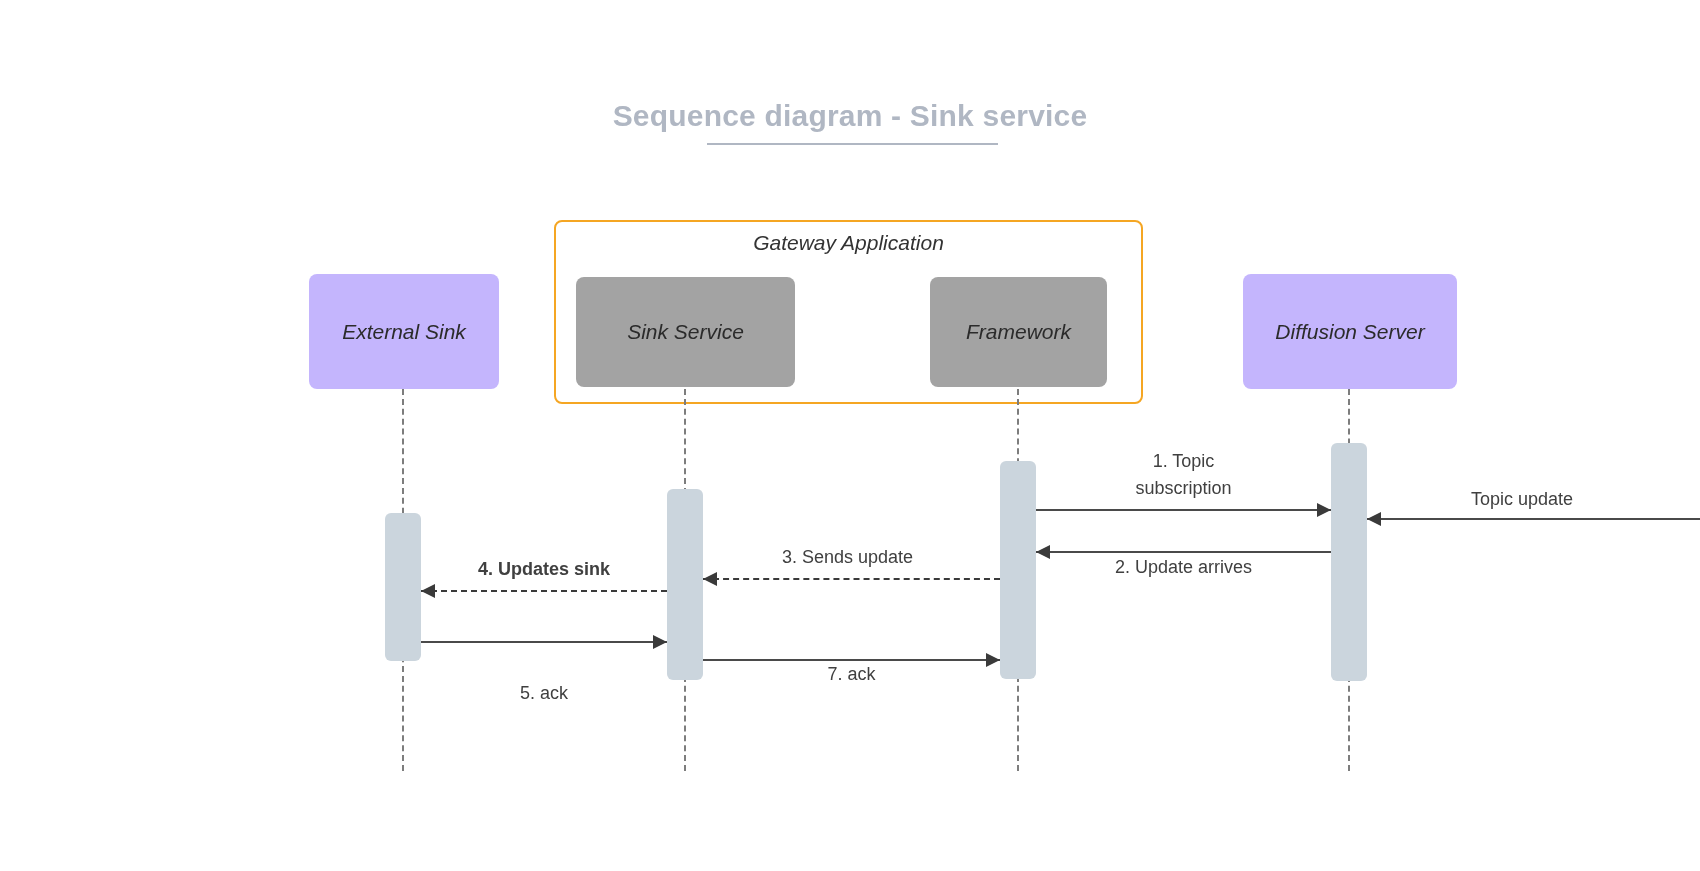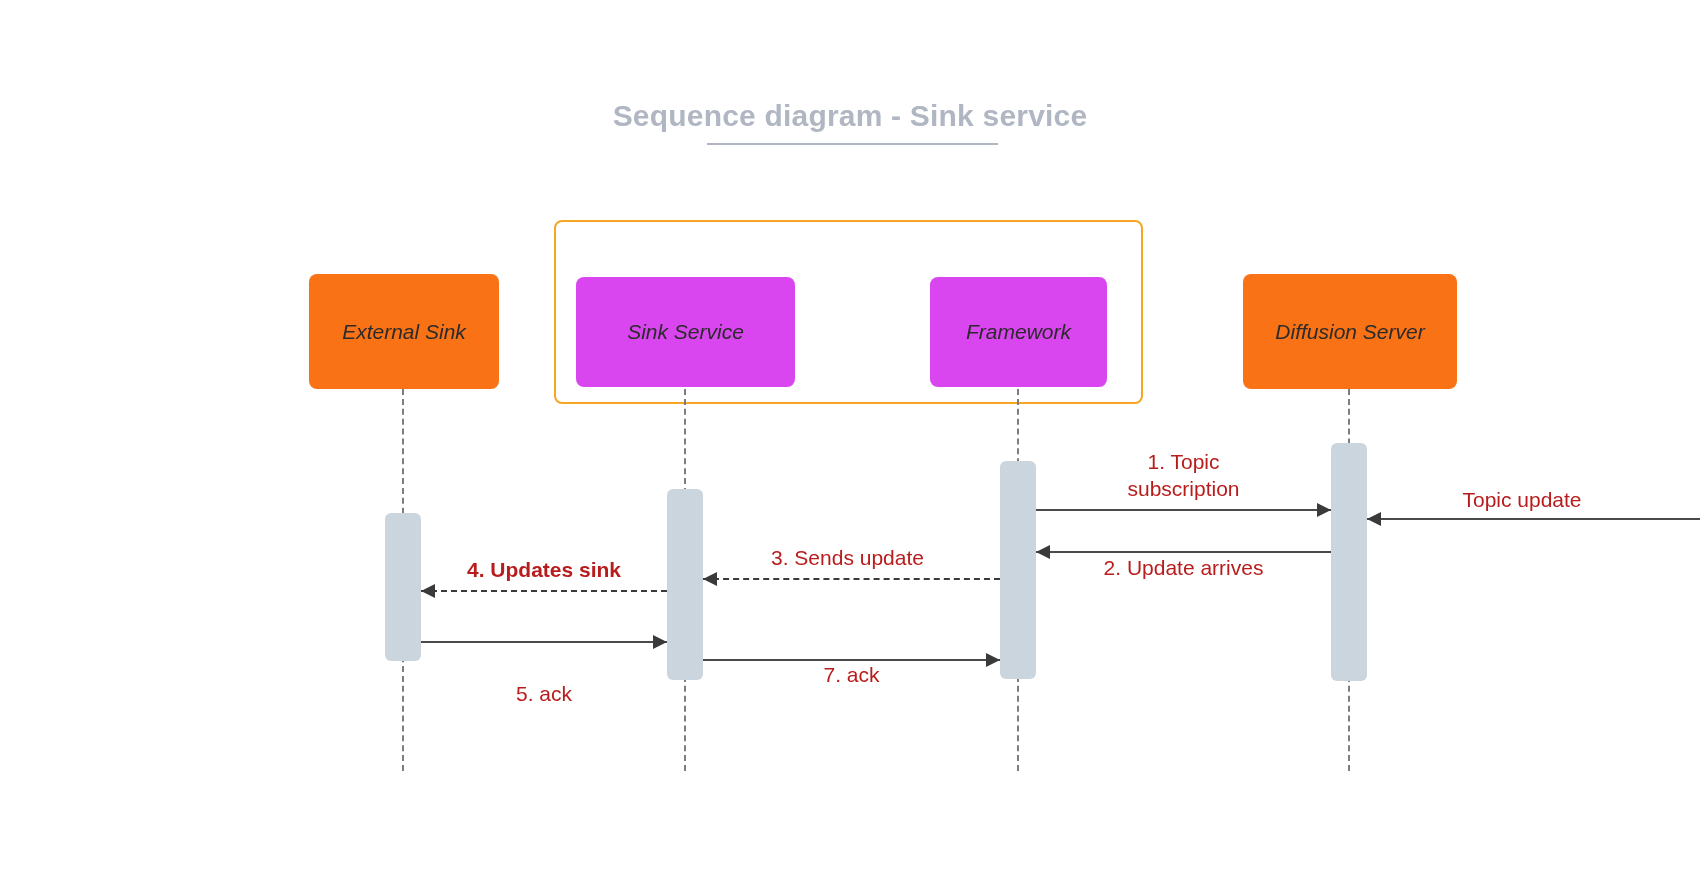--- a/index.html
+++ b/index.html
@@ -68,22 +68,22 @@
     border-radius: 8px;
     display: flex;
     align-items: center;
     justify-content: center;
     font-size: 21px;
     font-style: italic;
     color: #2b2b2b;
     box-sizing: border-box;
     text-align: center;
   }
-  .participant.dark  { background: #f97316; }
-  .participant.light { background: #d946ef; }
+  .participant.dark  { background: #c4b5fd; }
+  .participant.light { background: #a3a3a3; }
 
   
   .lifeline {
     position: absolute;
     width: 0;
     border-left: 2px dashed #7d7d7d;
   }
   
   .activation {
     position: absolute;
@@ -110,36 +110,37 @@
     border-bottom: 7px solid transparent;
     border-left: 14px solid #3a3a3a;
   }
   .arrow-head.left {
     border-top: 7px solid transparent;
     border-bottom: 7px solid transparent;
     border-right: 14px solid #3a3a3a;
   }
   .msg-label {
     position: absolute;
-    font-size: 21px;
-    color: #b91c1c;
+    font-size: 18px;
+    color: #404040;
     white-space: pre;
     line-height: 27px;
     text-align: center;
   }
 </style>
 </head>
 <body>
 
 <div id="canvas">
 
   <div class="diagram-title">Sequence diagram - Sink service</div>
   <div class="title-underline"></div>
 
   <div class="group-box"></div>
+  <div class="group-label">Gateway Application</div>
 
   <div id="lifelines-layer">
       <div class="lifeline" style="left: 402px; top: 389px; height: 382px;"></div>
       <div class="lifeline" style="left: 684px; top: 389px; height: 382px;"></div>
       <div class="lifeline" style="left: 1017px; top: 389px; height: 382px;"></div>
       <div class="lifeline" style="left: 1348px; top: 389px; height: 382px;"></div>
     </div>
   <div id="activations-layer">
       <div class="activation" style="left: 385px; top: 513px; height: 148px;"></div>
       <div class="activation" style="left: 667px; top: 489px; height: 191px;"></div>

